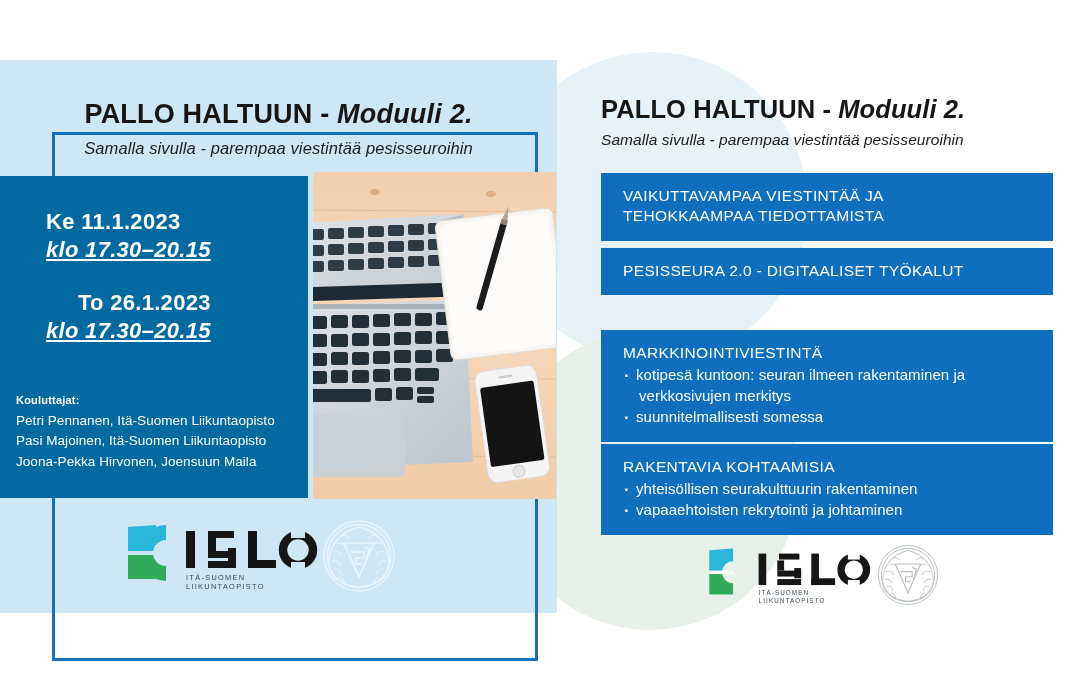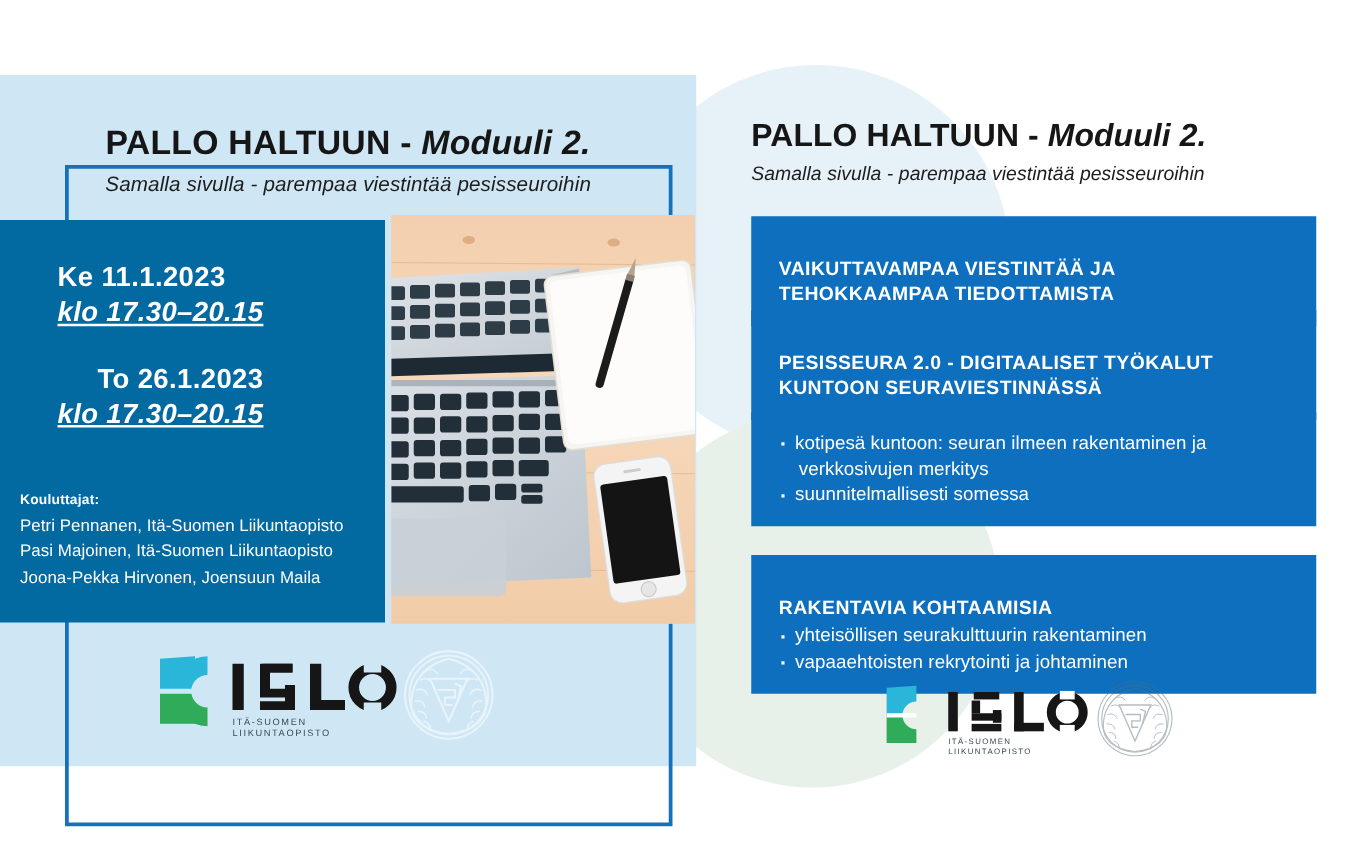--- a/index.html
+++ b/index.html
@@ -76,21 +76,21 @@
   .right-sub{
     font-size:15.5px;font-style:italic;margin-top:8px;letter-spacing:.05px;
     white-space:nowrap;color:#1d1d1d;
   }
 
   .topic{
     position:absolute;left:601px;width:452px;background:#0d6fbe;color:#fff;
     box-sizing:border-box;padding:13px 22px 14px 22px;
   }
   .topic-head{
-    font-size:15.5px;font-weight:bold;line-height:1.32;letter-spacing:.35px;margin-top:20px;
+    font-size:15.5px;font-weight:normal;line-height:1.32;letter-spacing:.35px;
   }
   .topic-list{margin:2px 0 0 0;padding:0;list-style:none;}
   .topic-list li{
     font-size:15px;line-height:1.38;letter-spacing:.05px;
     padding-left:13px;position:relative;font-weight:400;
   }
   .topic-list li:before{
     content:"·";position:absolute;left:1px;top:-1px;font-size:17px;font-weight:bold;
   }
   .topic-list li .cont{display:block;padding-left:3px;}
@@ -322,25 +322,27 @@
   <div class="topic" id="topic-0">
     <div class="topic-head">
       <div>VAIKUTTAVAMPAA VIESTINTÄÄ JA</div>
       <div>TEHOKKAAMPAA TIEDOTTAMISTA</div>
     </div>
   </div>
 
   <div class="topic" id="topic-1">
     <div class="topic-head">
       <div>PESISSEURA 2.0 - DIGITAALISET TYÖKALUT</div>
-      <div>KUNTOON SEURAVIESTINNÄSSÄ</div>
     </div>
   </div>
 
   <div class="topic" id="topic-2">
+    <div class="topic-head">
+      <div>MARKKINOINTIVIESTINTÄ</div>
+    </div>
     <ul class="topic-list">
       <li>
         <span>kotipesä kuntoon: seuran ilmeen rakentaminen ja</span>
         <span class="cont">verkkosivujen merkitys</span>
       </li>
       <li>
         <span>suunnitelmallisesti somessa</span>
       </li>
     </ul>
   </div>

